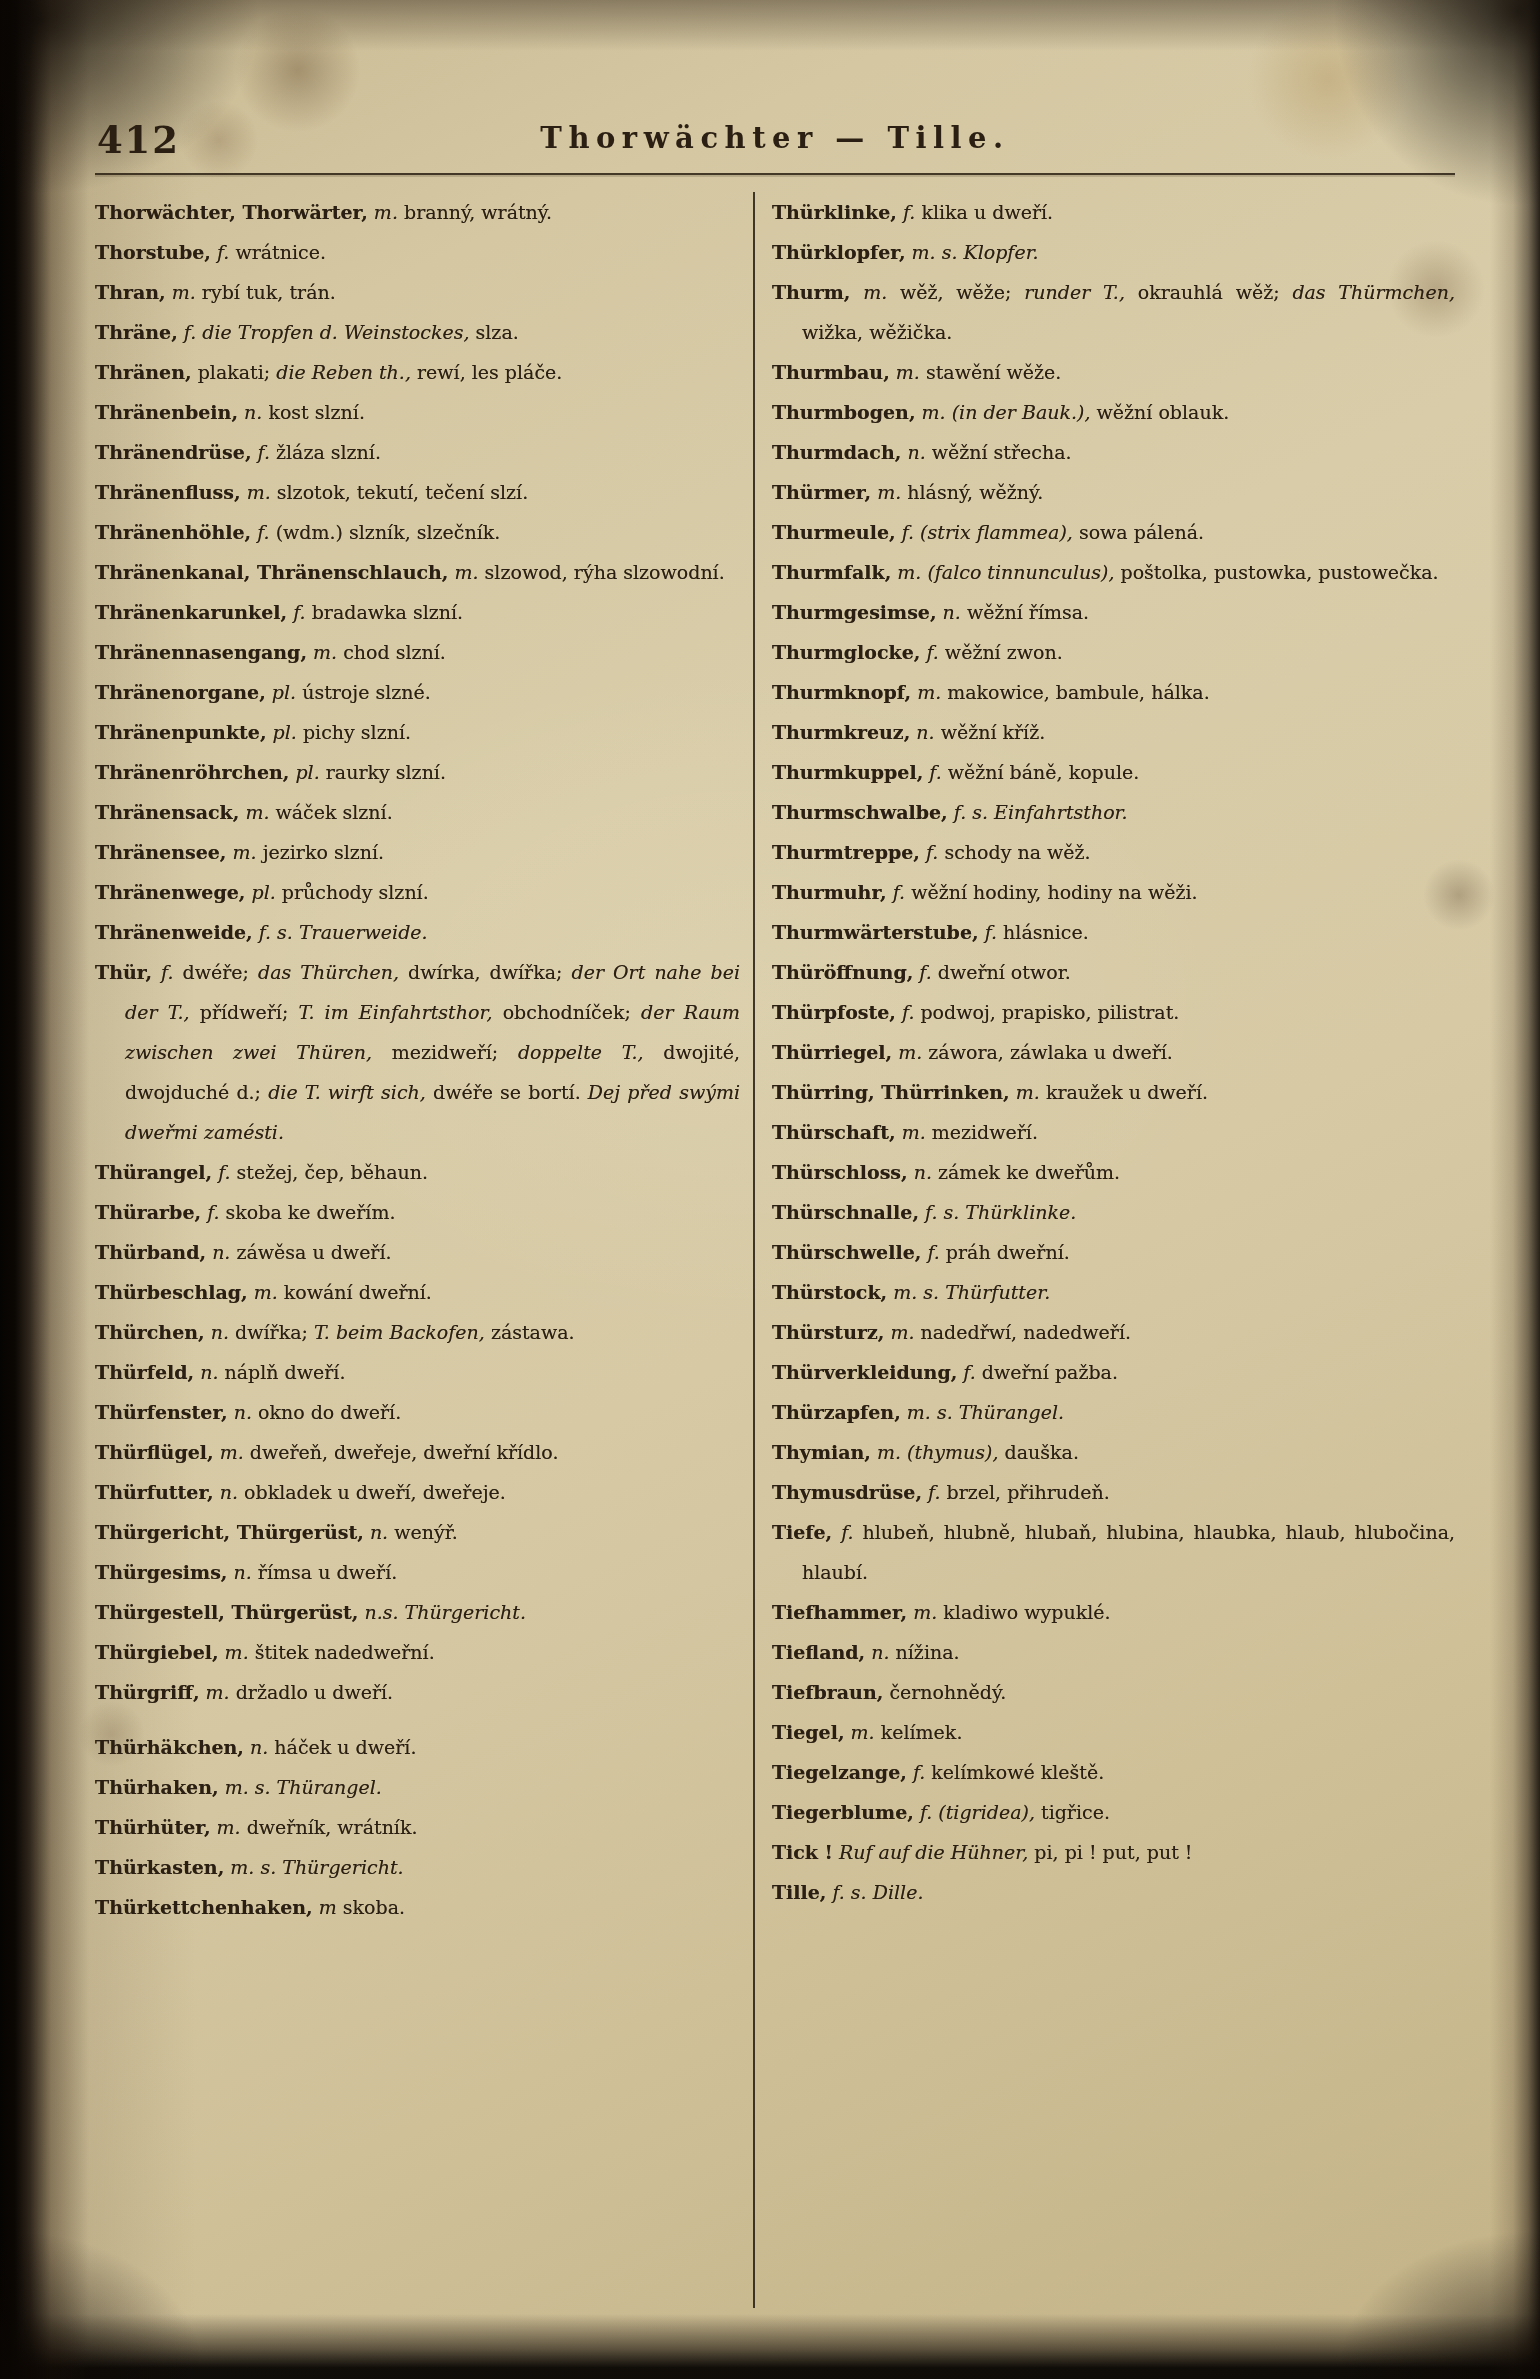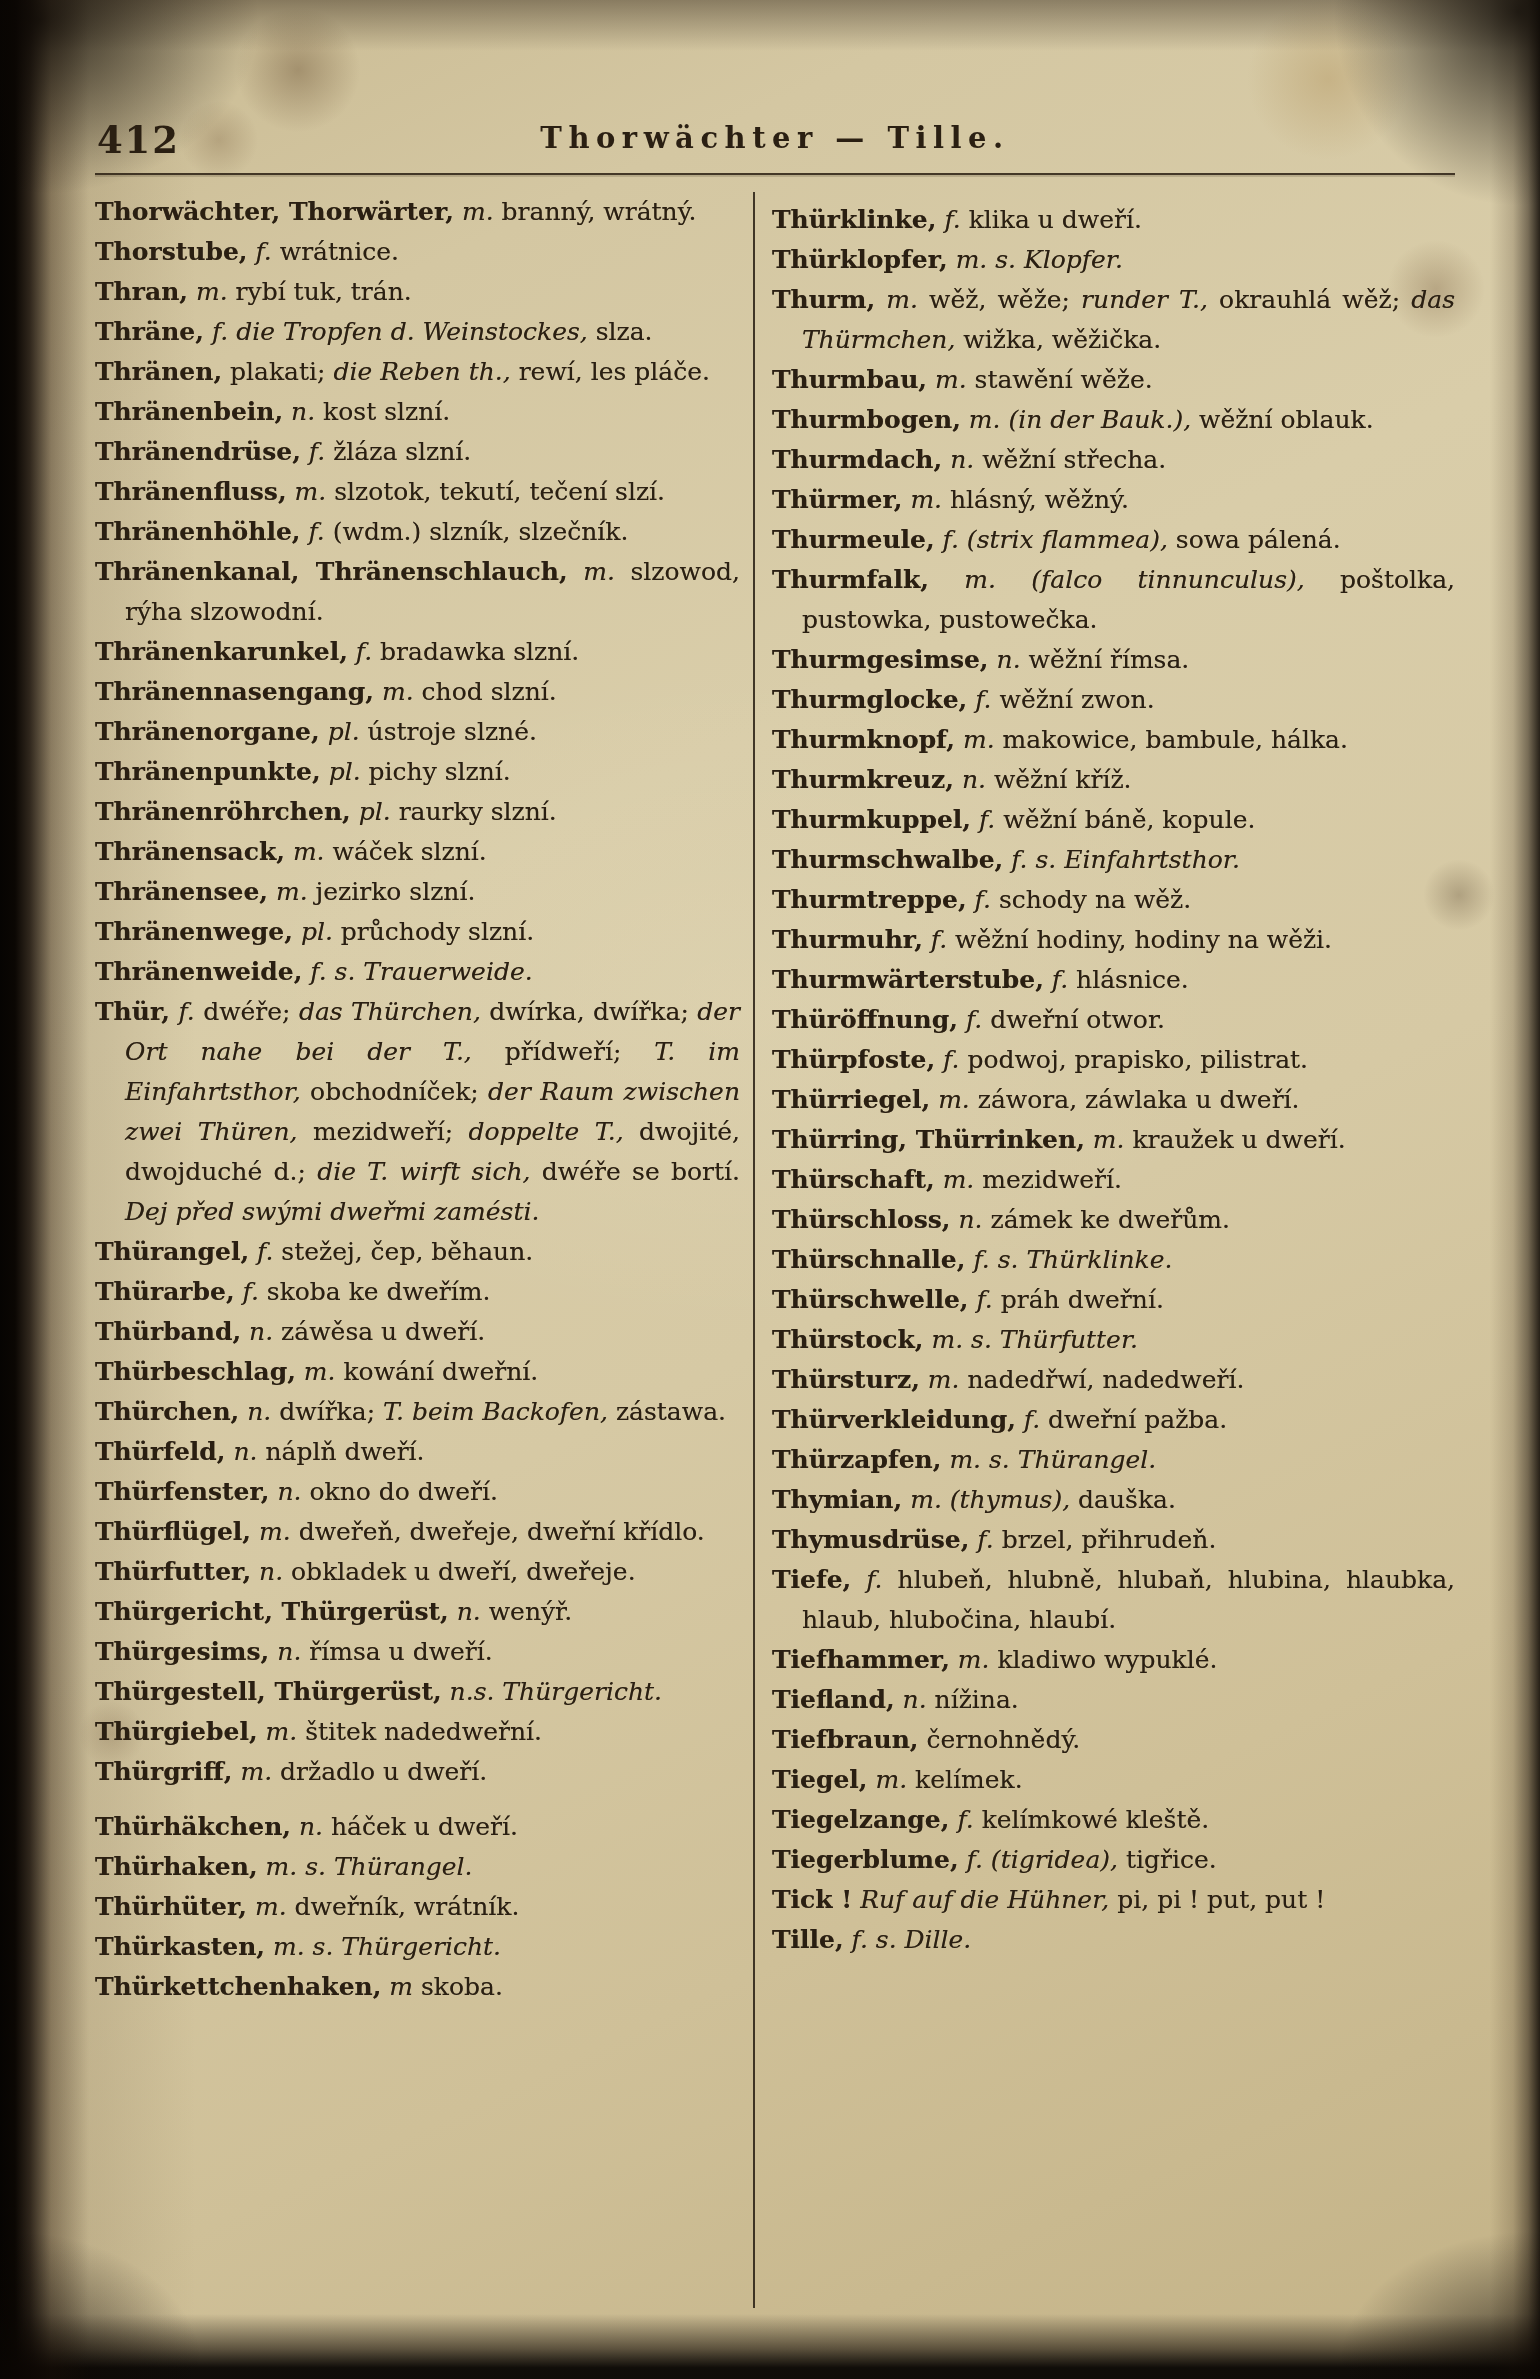--- a/index.html
+++ b/index.html
@@ -74,29 +74,29 @@
     font-size:29px; font-weight:bold; letter-spacing:6.5px;
   }
   .rule {
     height:1.9px; margin-top:9.3px;
     background:rgba(42,31,18,0.85);
     box-shadow:0 1.9px 0 rgba(42,31,18,0.18);
   }
   .cols { display:flex; margin-top:17px; align-items:flex-start; }
   .col {
     text-align:justify;
-    font-size:25px; line-height:40px;
+    font-size:19px; line-height:40px;
     text-shadow:0 0 0.6px rgba(42,31,18,0.55);
   }
   .col-left { flex:0 0 658px; width:658px; padding-right:13px; }
   .divider {
     width:1.9px; align-self:stretch; min-height:2116px;
     background:rgba(38,28,16,0.85);
   }
-  .col-right { flex:1; padding-left:17px;margin-top:8px; }
+  .col-right { flex:1; padding-left:17px; }
   .entry { padding-left:30px; text-indent:-30px; }
   .entry.gap { margin-top:15px; }
   .s-b { font-weight:bold; }
   .s-i { font-style:italic; }
   .s-r { font-style:normal; }
 </style>
 </head>
 <body>
 
 <div class="scan">

